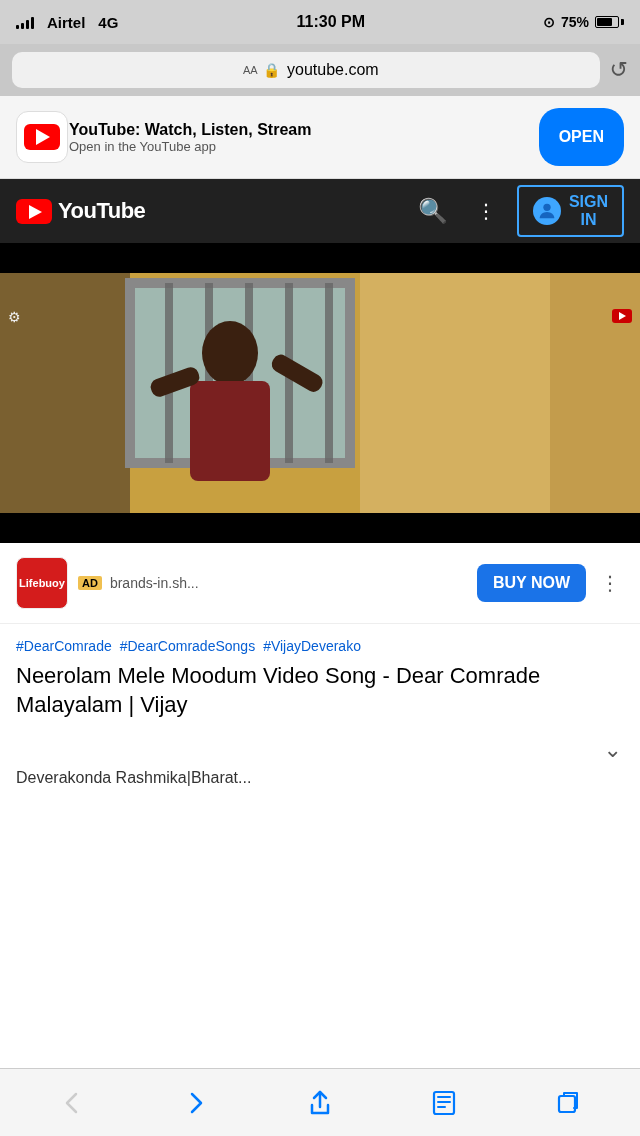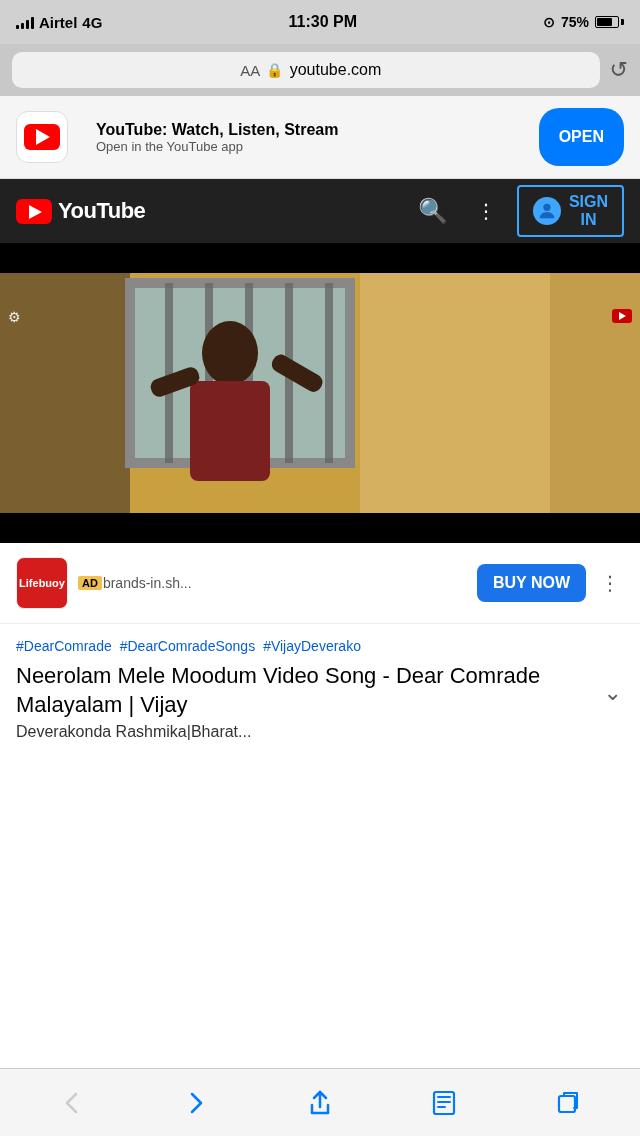--- a/index.html
+++ b/index.html
@@ -11,21 +11,21 @@
       background: #d1d1d1;
       height: 44px;
       display: flex;
       align-items: center;
       justify-content: space-between;
       padding: 0 16px;
       font-size: 15px;
       font-weight: 600;
       color: #000;
     }
-    .status-left { display: flex; align-items: center; gap: 5px; }
+    .status-left { display: flex; align-items: center; gap: 13px; }
     .status-center { font-size: 16px; font-weight: 600; }
     .status-right { display: flex; align-items: center; gap: 6px; font-size: 14px; }
     .signal-bars { display: flex; align-items: flex-end; gap: 2px; height: 14px; }
     .signal-bars span { background: #000; width: 3px; border-radius: 1px; }
     .signal-bars span:nth-child(1) { height: 4px; }
     .signal-bars span:nth-child(2) { height: 6px; }
     .signal-bars span:nth-child(3) { height: 9px; }
     .signal-bars span:nth-child(4) { height: 12px; }
     .battery-icon {
       display: inline-flex; align-items: center; gap: 1px;
@@ -49,31 +49,31 @@
       background: #f0f0f0;
       border-radius: 10px;
       height: 36px;
       display: flex;
       align-items: center;
       justify-content: center;
       gap: 6px;
       font-size: 16px;
       color: #000;
     }
-    .aa-text { font-size: 15px; font-weight: 500; color: #555; padding-left: 10px; }
+    .aa-text { font-size: 11px; font-weight: 500; color: #555; padding-left: 10px; }
     .url-text { font-size: 16px; color: #000; }
     .refresh-btn { font-size: 22px; color: #555; }
 
     
     .app-banner {
       background: #f5f5f5;
       padding: 12px 16px;
       display: flex;
       align-items: center;
-      gap: 28px;
+      gap: 1px;
       border-bottom: 1px solid #ddd;
     }
     .app-icon {
       width: 52px; height: 52px; background: #fff; border-radius: 12px;
       display: flex; align-items: center; justify-content: center;
       border: 1px solid #ddd; flex-shrink: 0;
     }
     .app-icon-inner {
       width: 36px; height: 26px; background: #ff0000; border-radius: 6px;
       display: flex; align-items: center; justify-content: center;
@@ -172,42 +172,42 @@
       border-bottom: 1px solid #eee;
     }
     .lifebuoy-logo {
       width: 52px; height: 52px; border-radius: 8px; background: #d41c1c;
       display: flex; align-items: center; justify-content: center;
       flex-shrink: 0; border: 1px solid #eee;
     }
     .lifebuoy-text { color: #fff; font-size: 11px; font-weight: 800; text-align: center; line-height: 1.1; }
     .ad-info { flex: 1; }
     .ad-company { font-size: 16px; font-weight: 600; color: #000; }
-    .ad-url-row { display: flex; align-items: center; gap: 1px; }
+    .ad-url-row { display: flex; align-items: center; gap: 8px; }
     .ad-badge { background: #f0c050; color: #000; font-size: 11px; font-weight: 700; padding: 1px 4px; border-radius: 2px; }
     .ad-url { font-size: 14px; color: #555; }
     .buy-now-btn {
       background: #1a73e8; color: #fff; border: none; border-radius: 8px;
       padding: 10px 16px; font-size: 16px; font-weight: 700; cursor: pointer;
       flex-shrink: 0;
     }
     .ad-more-btn { color: #555; font-size: 20px; padding: 4px; cursor: pointer; }
 
     
     .video-info {
       background: #fff;
       padding: 14px 16px 20px;
     }
     .hashtag-row {
       display: flex; gap: 8px; margin-bottom: 8px;
       overflow: hidden;
     }
     .hashtag { color: #065fd4; font-size: 14px; white-space: nowrap; }
     .video-title-row {
-      display: flex; align-items: center; gap: 24px;
+      display: flex; align-items: flex-end; gap: 12px; flex-direction: column;
     }
     .video-title {
       font-size: 22px; font-weight: 400; color: #000; line-height: 1.3;
       flex: 1;
     }
     .expand-btn { font-size: 22px; color: #555; padding: 2px; cursor: pointer; flex-shrink: 0; margin-top: 4px; }
     .video-subtitle {
       font-size: 16px; color: #333; margin-top: 4px;
       overflow: hidden;
     }

